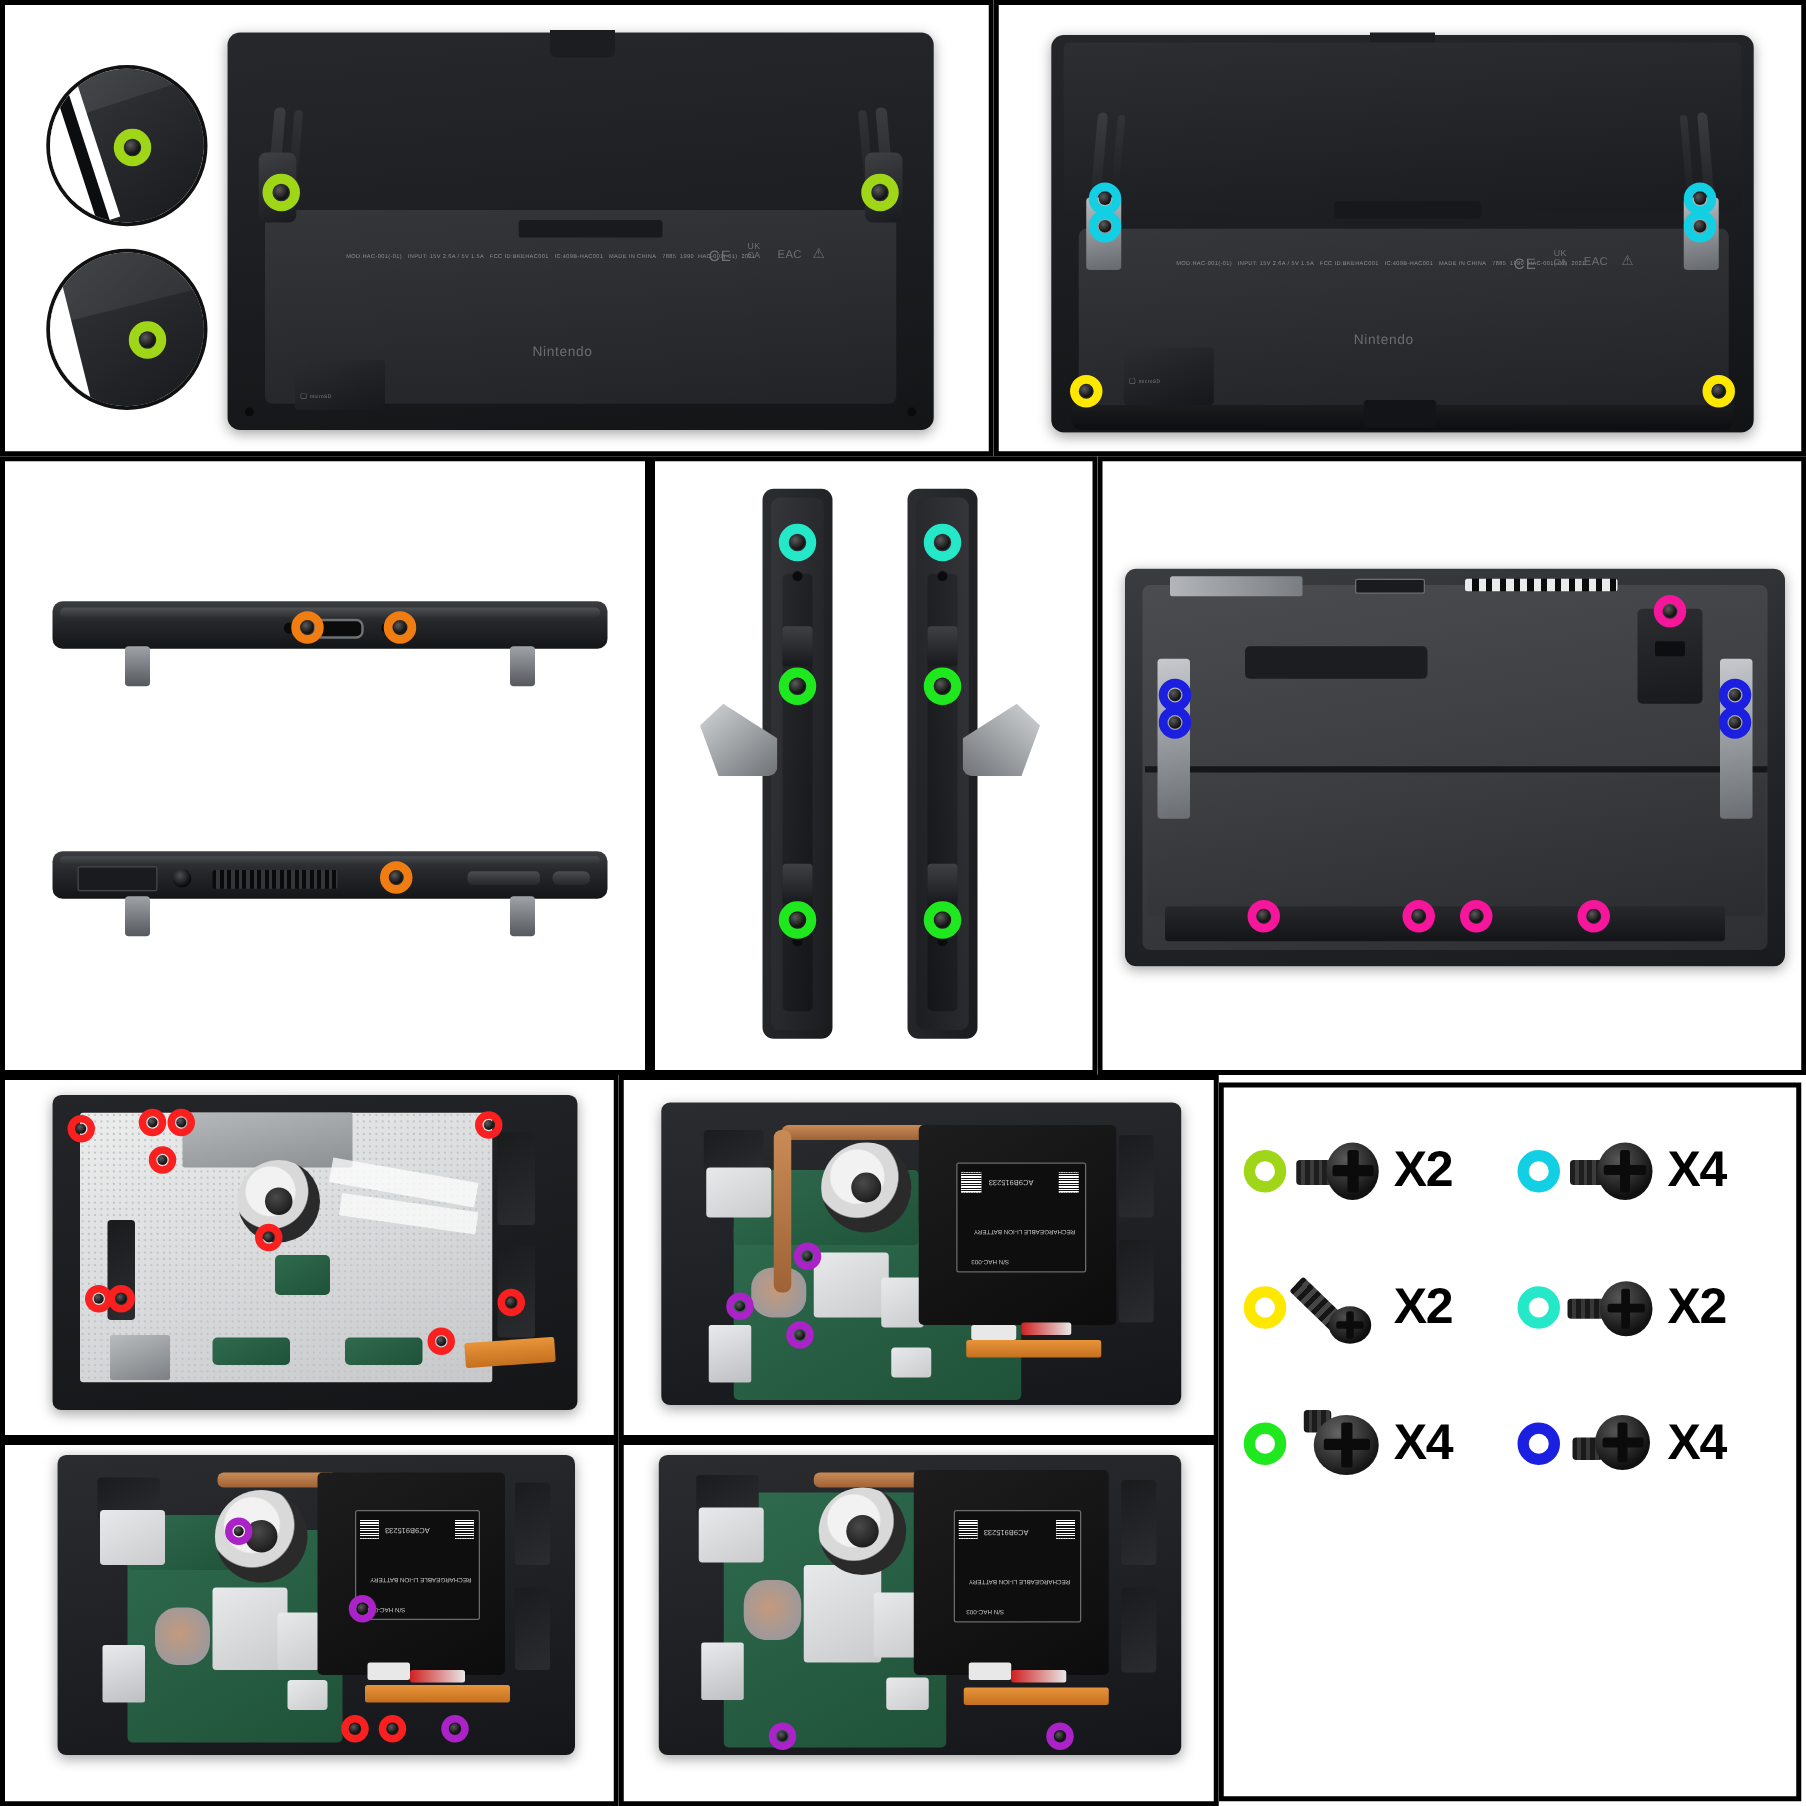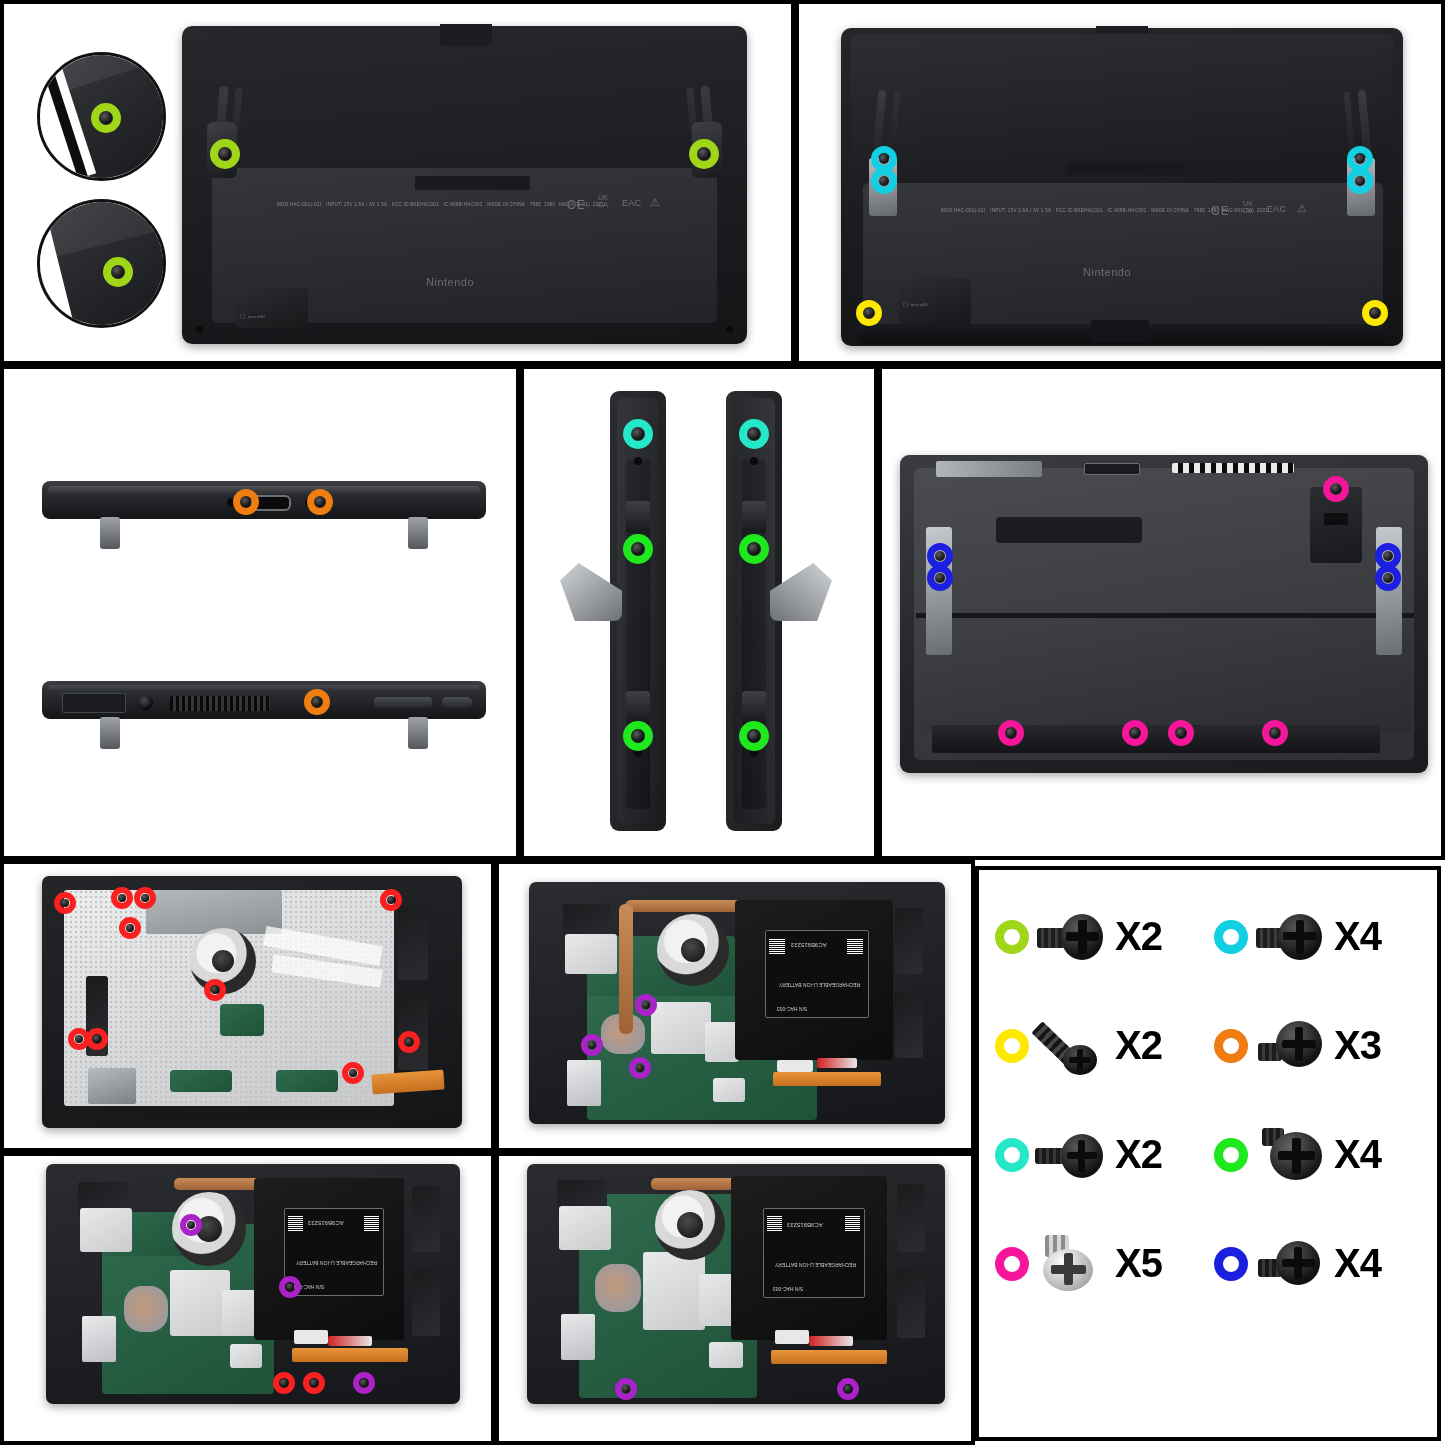--- a/index.html
+++ b/index.html
@@ -553,30 +553,20 @@
         <span class="legend-ring" style="border-color:#ffe800;"></span>
         <span class="screwpic">
           <i class="sc-shaft" style="left:2px;top:4px;width:48px;height:16px;transform:rotate(44deg);transform-origin:0 50%;background:repeating-linear-gradient(90deg,#151515 0 4px,#454545 4px 8px);border-radius:2px;"></i>
           <i class="sc-head" style="left:28px;top:30px;width:34px;height:30px;background:radial-gradient(circle at 38% 30%,#4e4e4e,#0e0e0e 70%);"></i>
           <i class="cross-v" style="left:42px;top:34px;width:6px;height:22px;"></i>
           <i class="cross-h" style="left:34px;top:42px;width:22px;height:6px;"></i>
         </span>
         <span class="legend-count">X2</span>
       </div>
 
-      <div class="legend-item">
-        <span class="legend-ring" style="border-color:#f07d11;"></span>
-        <span class="screwpic">
-          <i class="sc-shaft" style="left:4px;top:28px;width:24px;height:18px;background:repeating-linear-gradient(90deg,#1c1c1c 0 4px,#3a3a3a 4px 7px);"></i>
-          <i class="sc-head" style="left:22px;top:6px;width:46px;height:46px;background:radial-gradient(circle at 38% 30%,#5e5e5e,#131313 70%);"></i>
-          <i class="cross-v" style="left:41px;top:12px;width:8px;height:34px;"></i>
-          <i class="cross-h" style="left:28px;top:25px;width:34px;height:8px;"></i>
-        </span>
-        <span class="legend-count">X3</span>
-      </div>
 
       <div class="legend-item">
         <span class="legend-ring" style="border-color:#24e8c8;"></span>
         <span class="screwpic">
           <i class="sc-shaft" style="left:0px;top:24px;width:30px;height:16px;background:repeating-linear-gradient(90deg,#1a1a1a 0 4px,#383838 4px 7px);border-radius:3px;"></i>
           <i class="sc-head" style="left:26px;top:10px;width:42px;height:44px;background:radial-gradient(circle at 38% 30%,#575757,#121212 70%);"></i>
           <i class="cross-v" style="left:43px;top:16px;width:7px;height:32px;"></i>
           <i class="cross-h" style="left:32px;top:28px;width:30px;height:7px;"></i>
         </span>
         <span class="legend-count">X2</span>
@@ -586,30 +576,20 @@
         <span class="legend-ring" style="border-color:#1fe81f;"></span>
         <span class="screwpic">
           <i class="sc-shaft" style="left:8px;top:4px;width:22px;height:18px;background:repeating-linear-gradient(90deg,#1b1b1b 0 4px,#3a3a3a 4px 7px);"></i>
           <i class="sc-head" style="left:16px;top:8px;width:52px;height:48px;background:radial-gradient(circle at 38% 30%,#646464,#161616 72%);"></i>
           <i class="cross-v" style="left:38px;top:14px;width:9px;height:36px;"></i>
           <i class="cross-h" style="left:24px;top:27px;width:37px;height:9px;"></i>
         </span>
         <span class="legend-count">X4</span>
       </div>
 
-      <div class="legend-item">
-        <span class="legend-ring" style="border-color:#f5169b;"></span>
-        <span class="screwpic">
-          <i class="sc-shaft" style="left:10px;top:2px;width:24px;height:22px;background:repeating-linear-gradient(90deg,#8d8d8d 0 4px,#d8d8d8 4px 8px);border-radius:3px;"></i>
-          <i class="sc-head" style="left:8px;top:16px;width:50px;height:42px;background:radial-gradient(circle at 38% 30%,#fdfdfd,#a9a9a9 75%);"></i>
-          <i class="cross-v" style="left:29px;top:20px;width:9px;height:32px;background:#3a3a3a;"></i>
-          <i class="cross-h" style="left:16px;top:32px;width:35px;height:9px;background:#3a3a3a;"></i>
-        </span>
-        <span class="legend-count">X5</span>
-      </div>
 
       <div class="legend-item">
         <span class="legend-ring" style="border-color:#1b20e0;"></span>
         <span class="screwpic">
           <i class="sc-shaft" style="left:4px;top:26px;width:24px;height:18px;background:repeating-linear-gradient(90deg,#1a1a1a 0 4px,#383838 4px 7px);"></i>
           <i class="sc-head" style="left:22px;top:8px;width:44px;height:44px;background:radial-gradient(circle at 38% 30%,#555,#101010 70%);"></i>
           <i class="cross-v" style="left:40px;top:14px;width:8px;height:32px;"></i>
           <i class="cross-h" style="left:28px;top:26px;width:33px;height:8px;"></i>
         </span>
         <span class="legend-count">X4</span>

